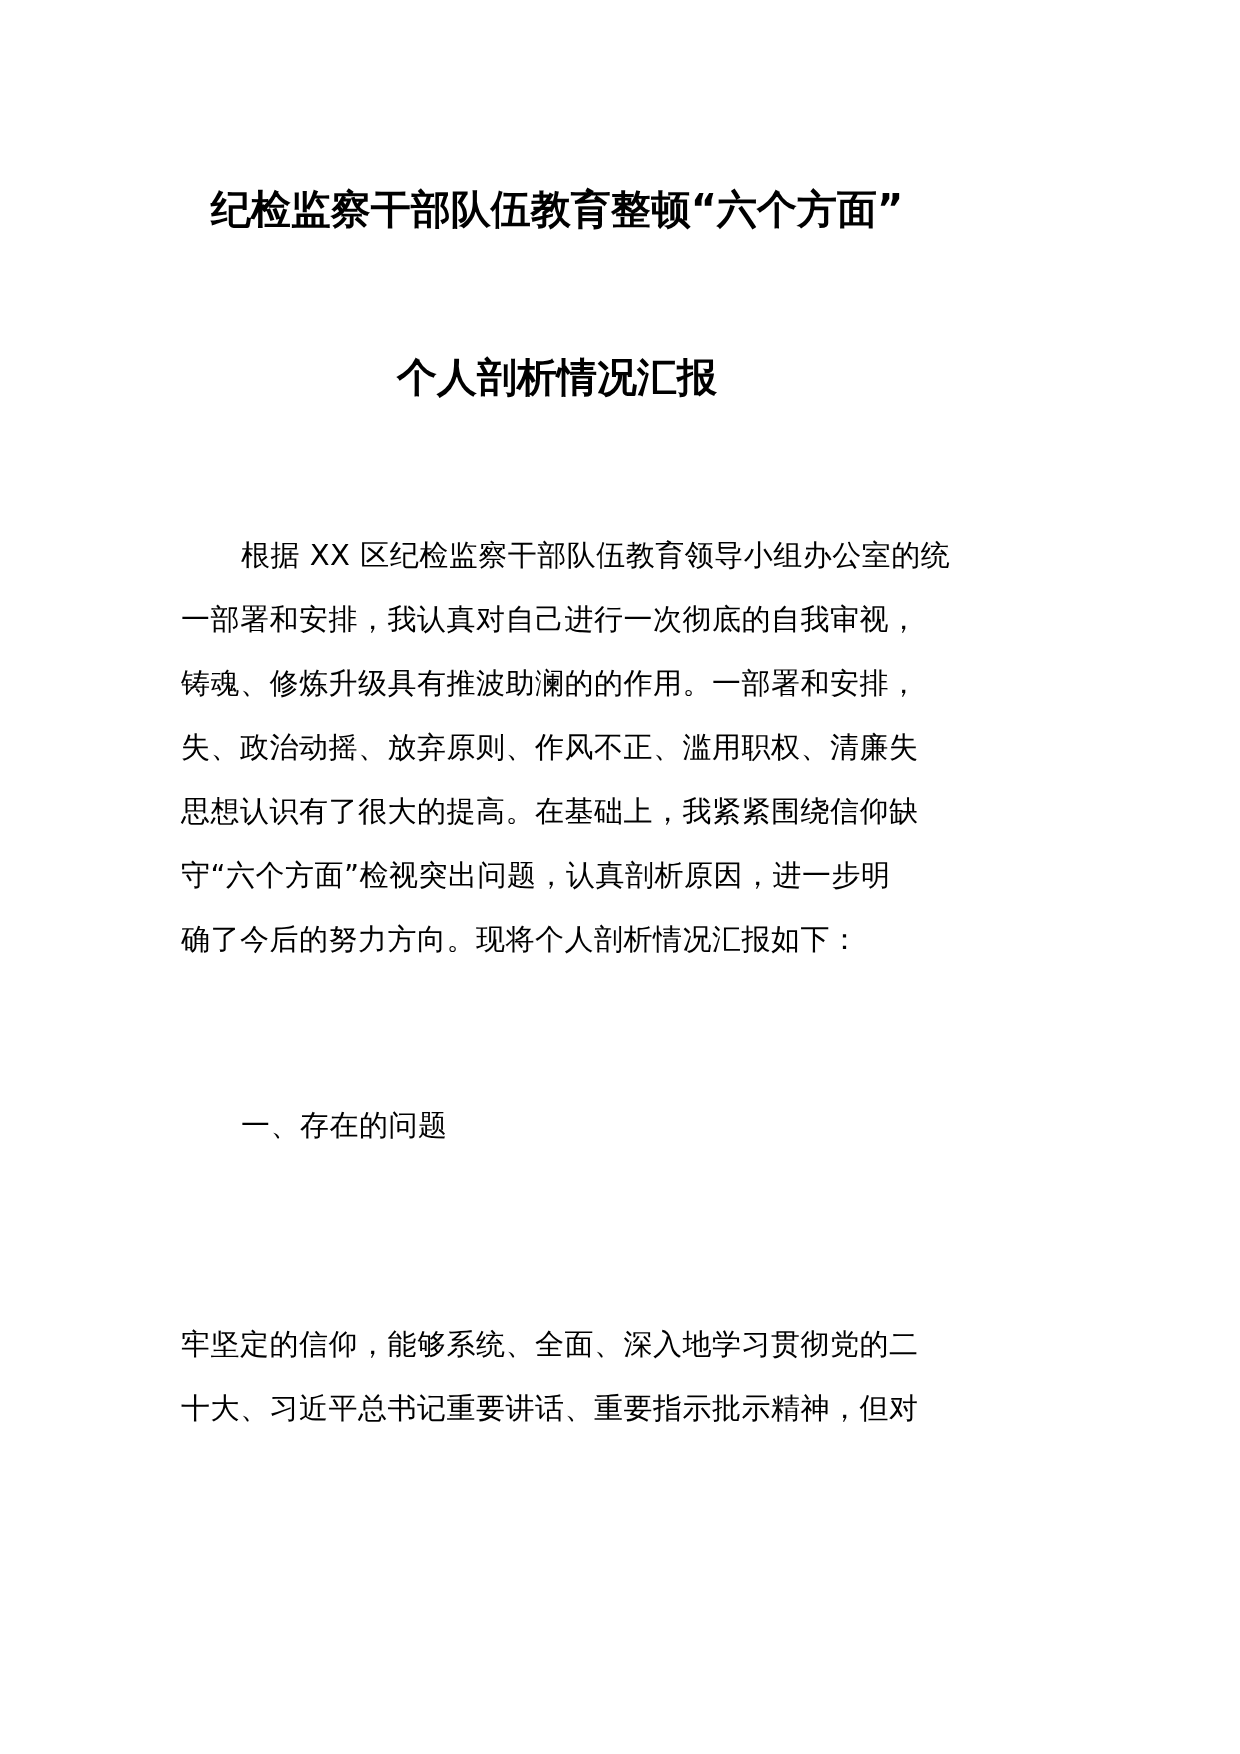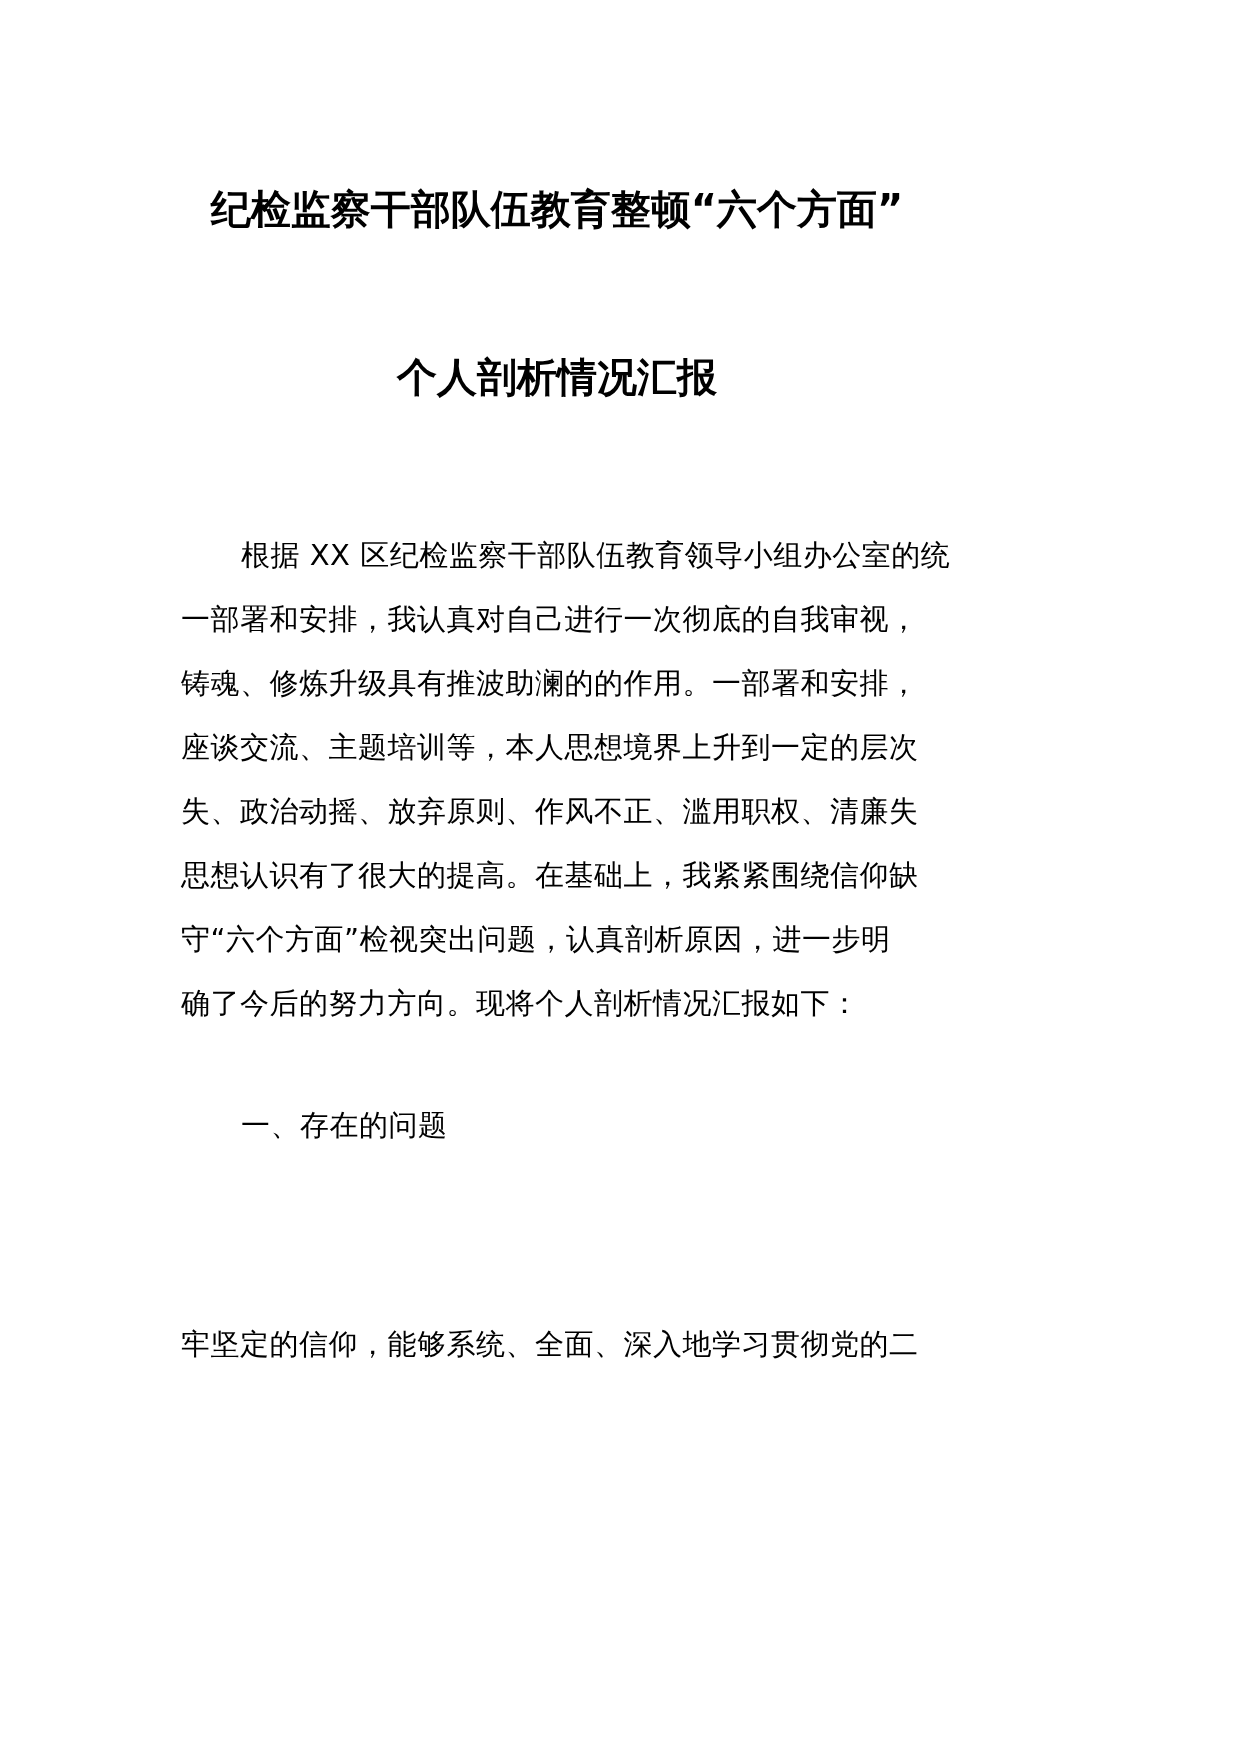--- a/index.html
+++ b/index.html
@@ -63,28 +63,28 @@
 
 <div class="page">
 
   <h1 class="title title-line-1">纪检监察干部队伍教育整顿“六个方面”</h1>
   <h1 class="title title-line-2">个人剖析情况汇报</h1>
 
   <div class="body-text para-1">
     <span class="line indent">根据 XX 区纪检监察干部队伍教育领导小组办公室的统</span>
     <span class="line">一部署和安排，我认真对自己进行一次彻底的自我审视，</span>
     <span class="line">铸魂、修炼升级具有推波助澜的的作用。一部署和安排，</span>
-    <span class="line">座谈交流、主题培训等，本人思想境界上升到一定的层次</span>
     <span class="line">失、政治动摇、放弃原则、作风不正、滥用职权、清廉失</span>
     <span class="line">思想认识有了很大的提高。在基础上，我紧紧围绕信仰缺</span>
     <span class="line">守“六个方面”检视突出问题，认真剖析原因，进一步明</span>
     <span class="line">确了今后的努力方向。现将个人剖析情况汇报如下：</span>
   </div>
 
   <div class="body-text heading-1">
     <span class="line indent">一、存在的问题</span>
   </div>
 
   <div class="body-text para-2">
     <span class="line">牢坚定的信仰，能够系统、全面、深入地学习贯彻党的二</span>
+    <span class="line">十大、习近平总书记重要讲话、重要指示批示精神，但对</span>
   </div>
 
 </div>
 
 </body></html>

